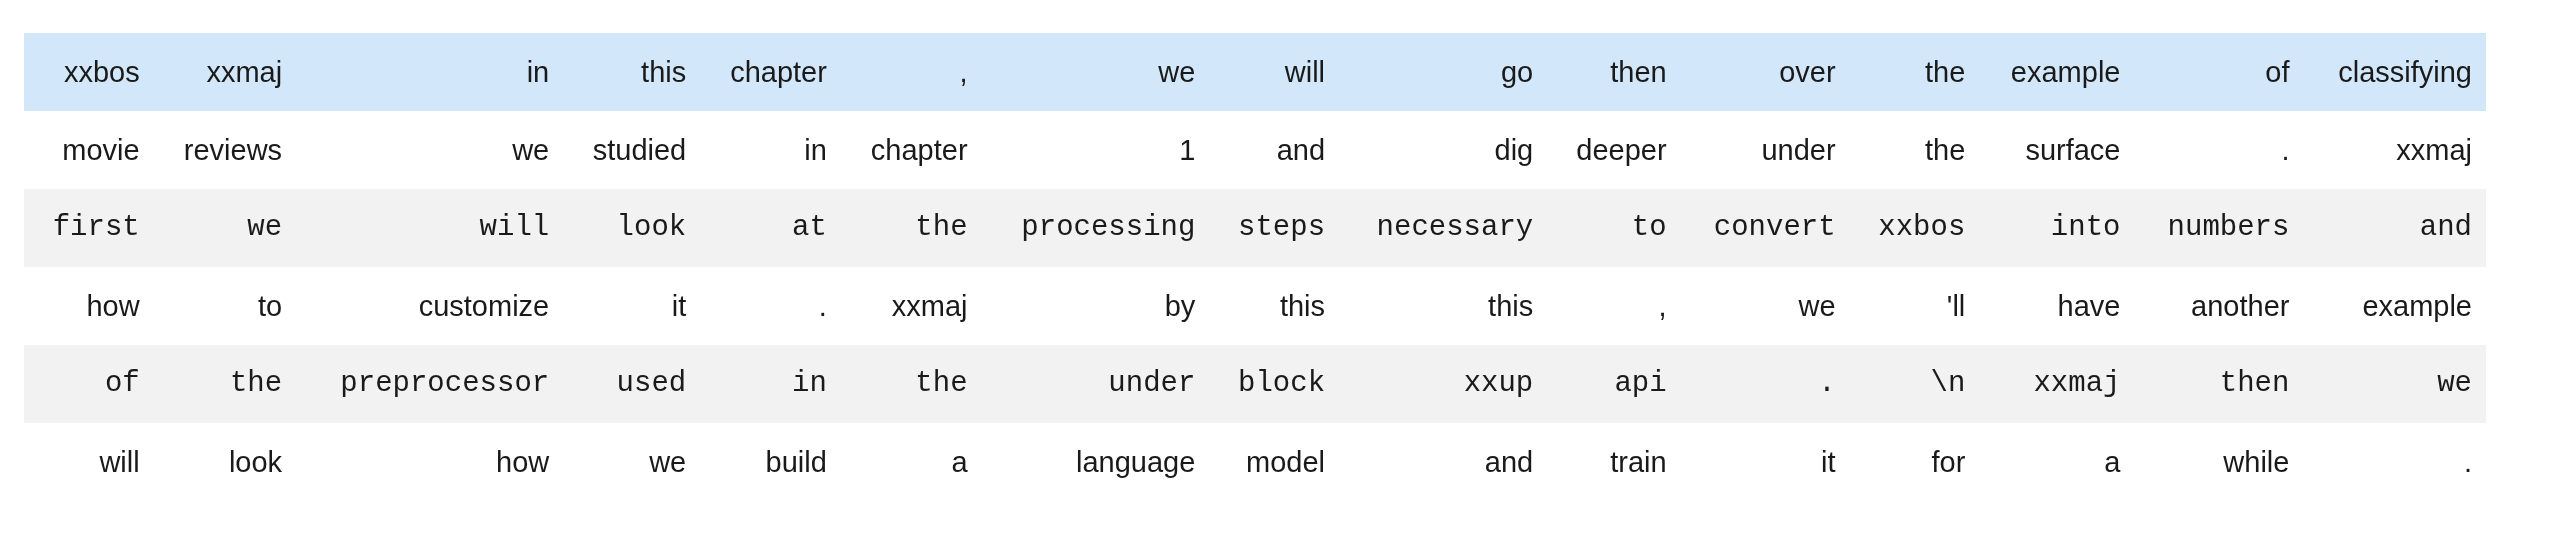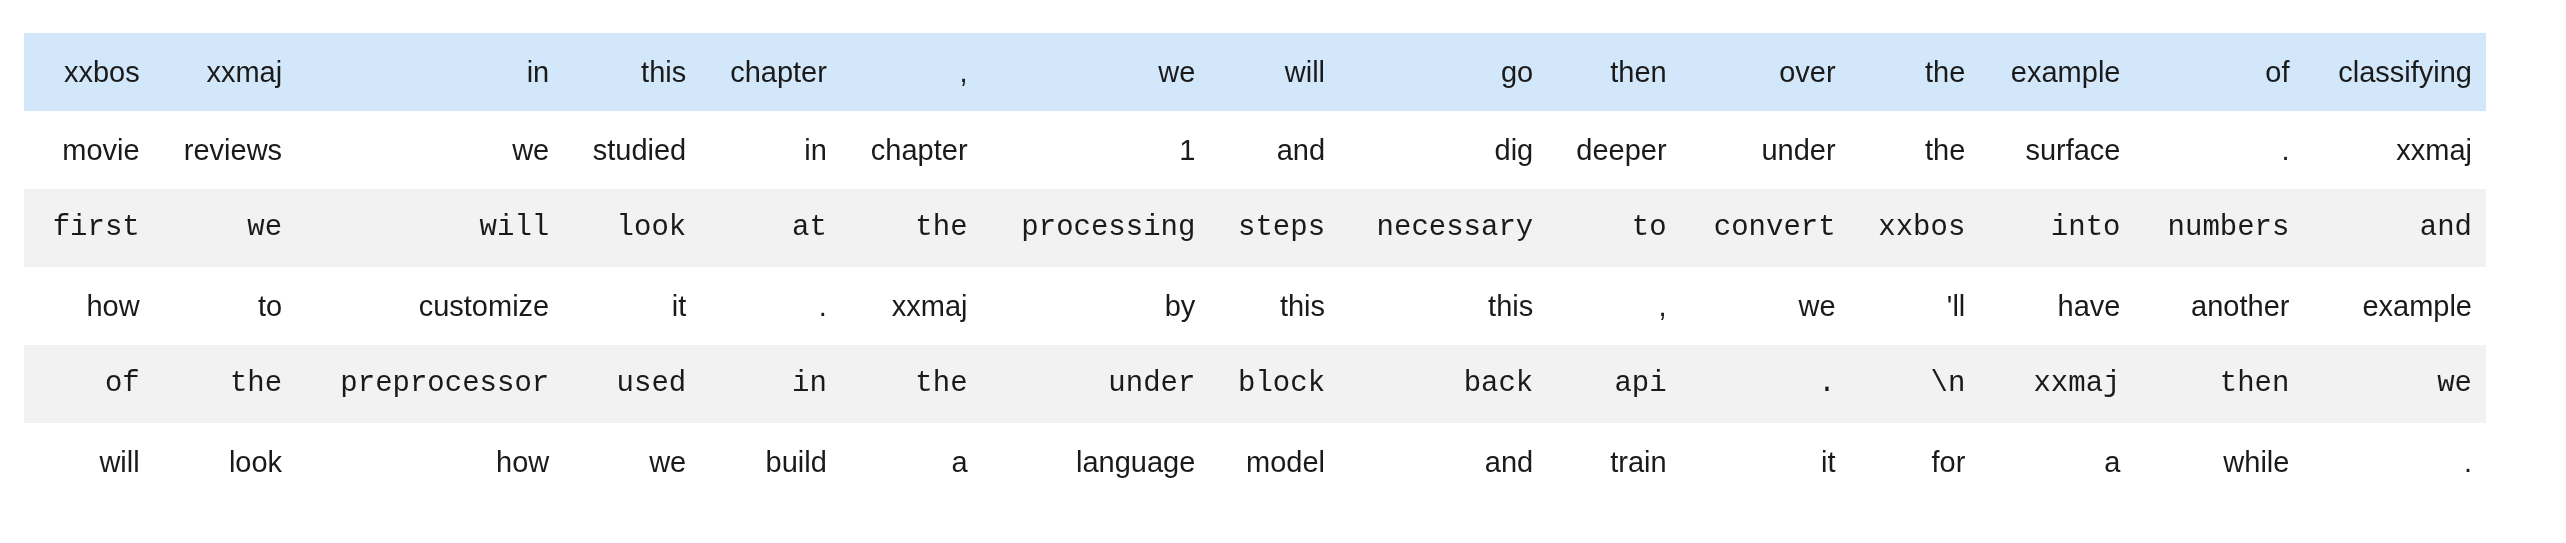--- a/index.html
+++ b/index.html
@@ -116,21 +116,21 @@
         </tr>
         <tr class="row-stripe">
           <td>of</td>
           <td>the</td>
           <td>preprocessor</td>
           <td>used</td>
           <td>in</td>
           <td>the</td>
           <td>under</td>
           <td>block</td>
-          <td>back</td>
+          <td>xxup</td>
           <td>api</td>
           <td>.</td>
           <td>\n</td>
           <td>xxmaj</td>
           <td>then</td>
           <td>we</td>
         </tr>
         <tr class="row-plain">
           <td>will</td>
           <td>look</td>

